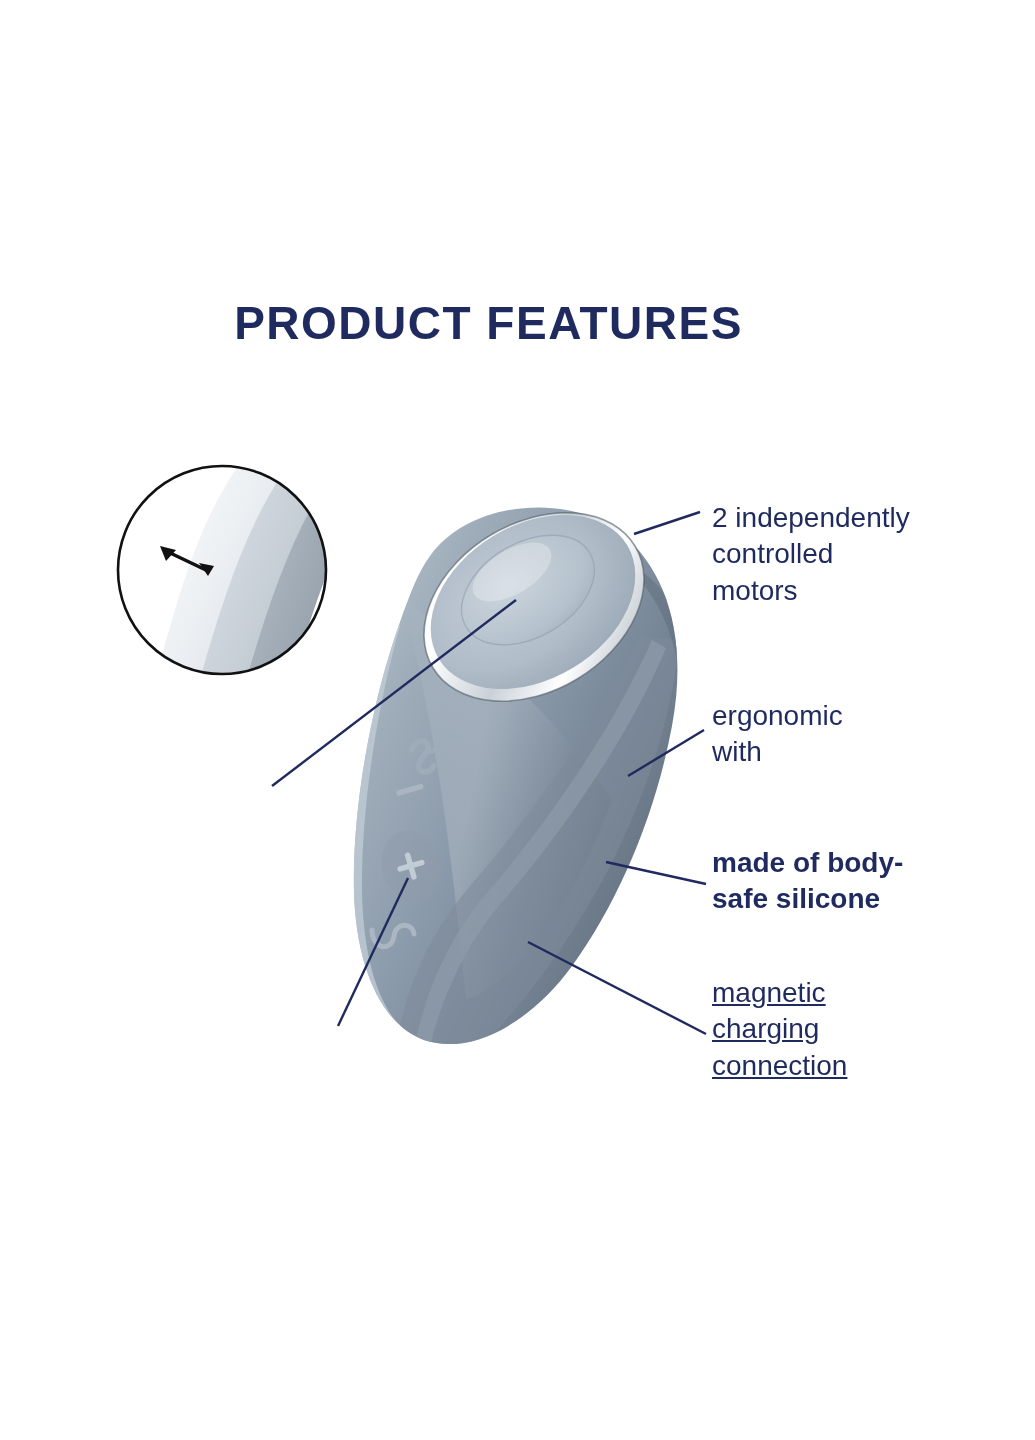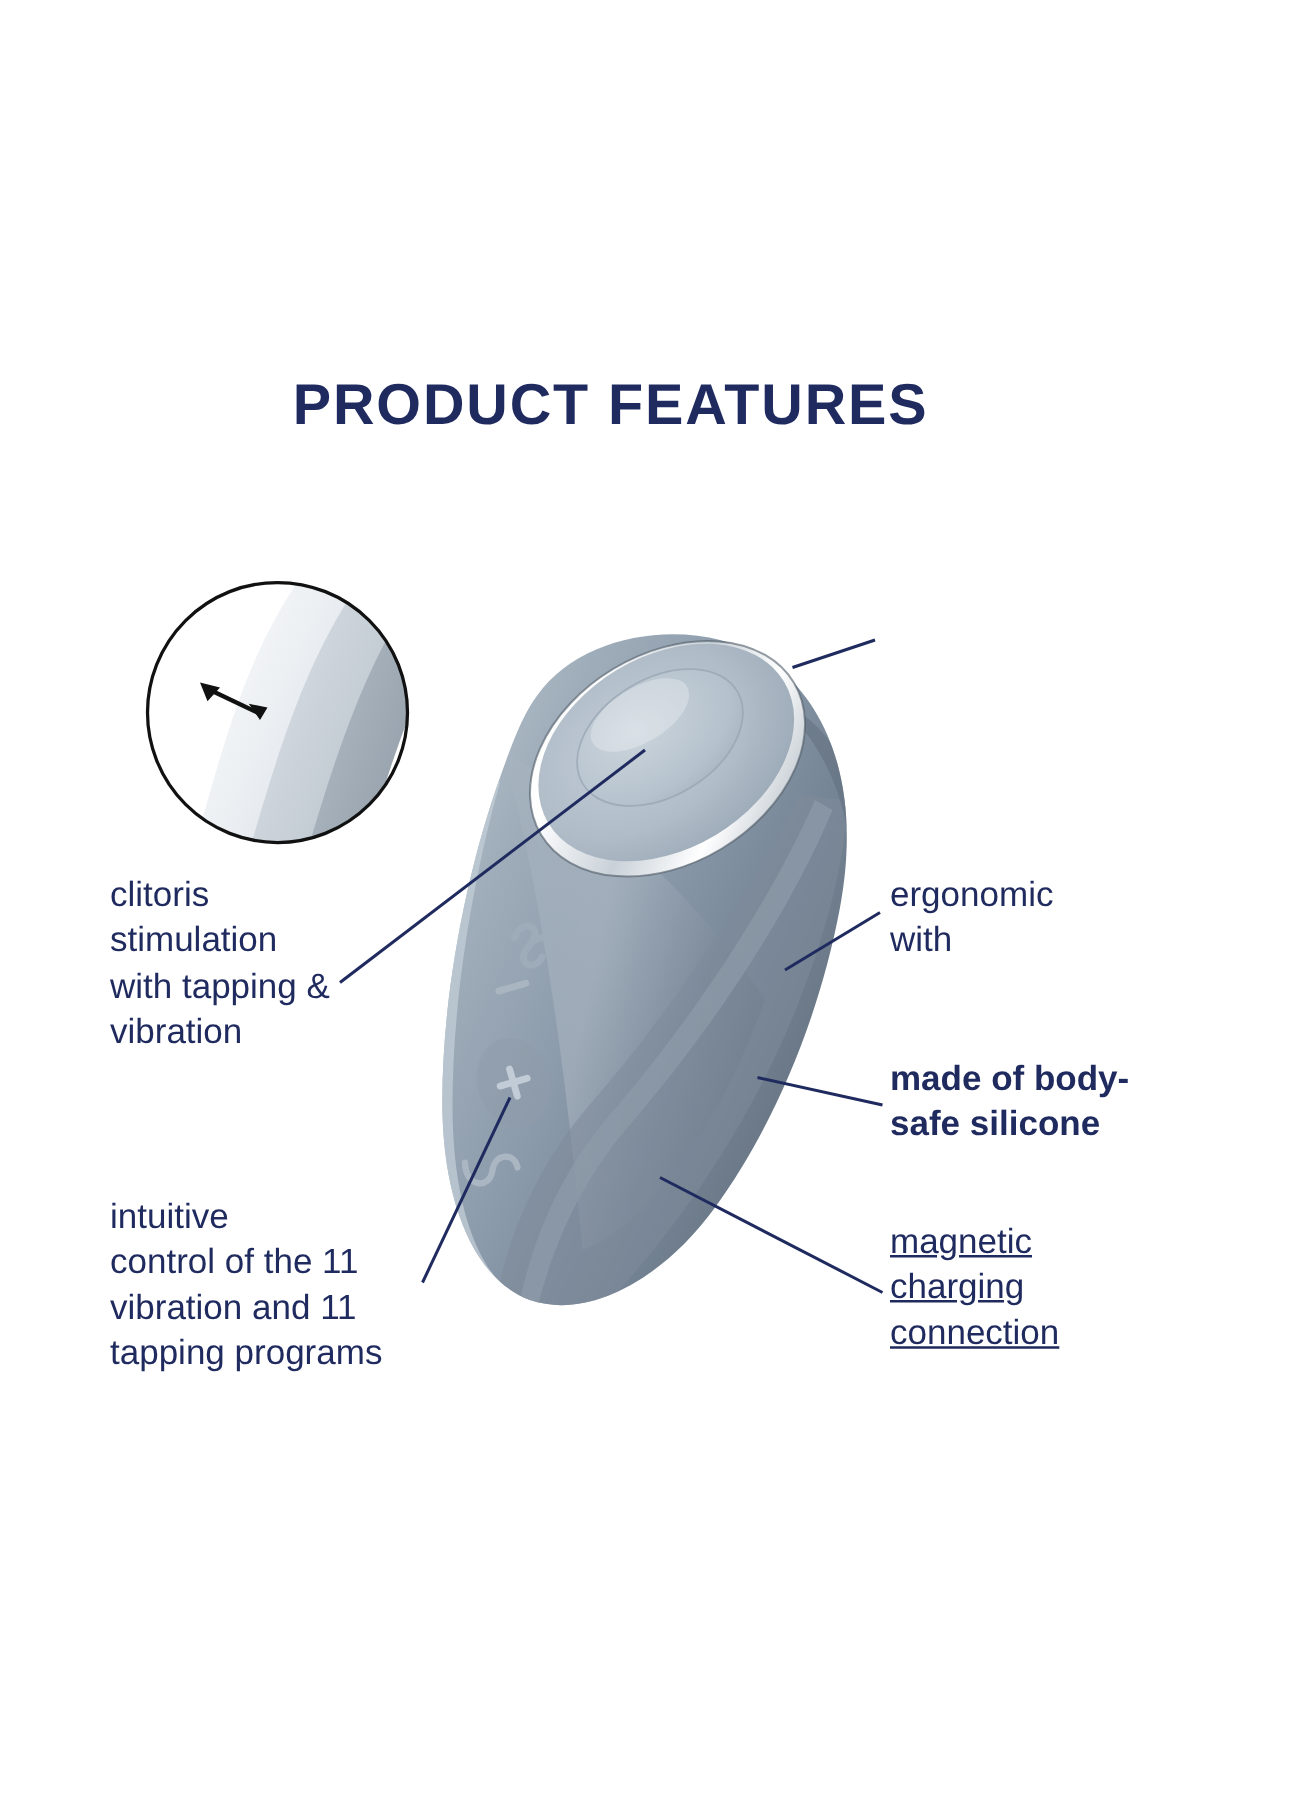--- a/index.html
+++ b/index.html
@@ -244,34 +244,29 @@
     <g stroke="#1f2a5f" stroke-width="2.4" fill="none">
       <line x1="634" y1="534" x2="700" y2="512"></line>
       <line x1="628" y1="776" x2="704" y2="730"></line>
       <line x1="606" y1="862" x2="706" y2="884"></line>
       <line x1="528" y1="942" x2="706" y2="1034"></line>
       <line x1="272" y1="786" x2="516" y2="600"></line>
       <line x1="338" y1="1026" x2="408" y2="878"></line>
     </g>
   </svg>
 
+  <div class="callout" id="callout-motors">2 independently
+controlled
+motors</div>
 
   <div class="callout" id="callout-ergonomic">ergonomic
 with</div>
 
   <div class="callout" id="callout-silicone">made of body-
 safe silicone</div>
 
   <div class="callout" id="callout-magnetic">magnetic
 charging
 connection</div>
 
-  <div class="callout" id="callout-clitoris">clitoris
-stimulation
-with tapping &amp;
-vibration</div>
-
-  <div class="callout" id="callout-intuitive">intuitive
-control of the 11
-vibration and 11
-tapping programs</div>
+
 
 </div>
 
 </body></html>

